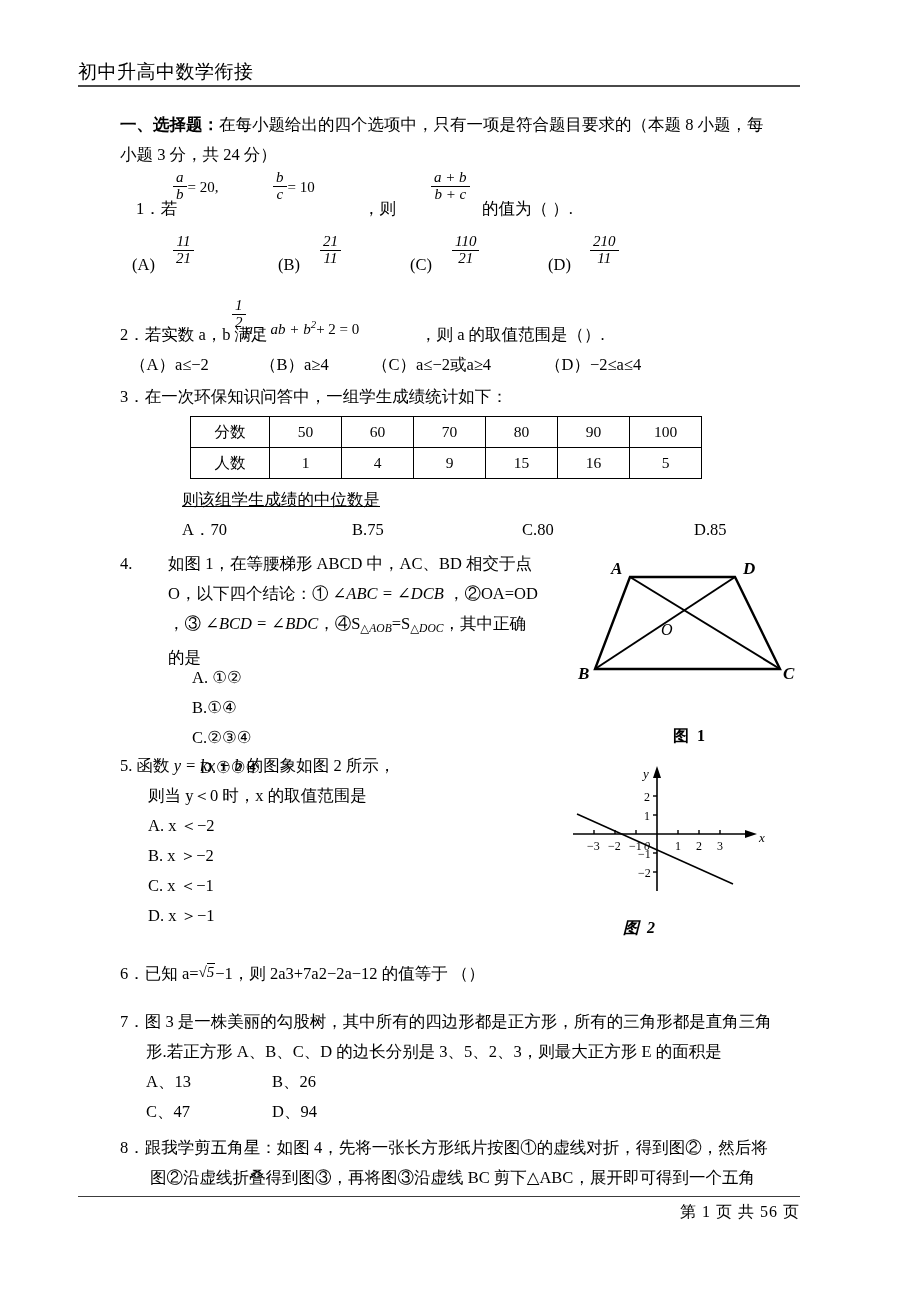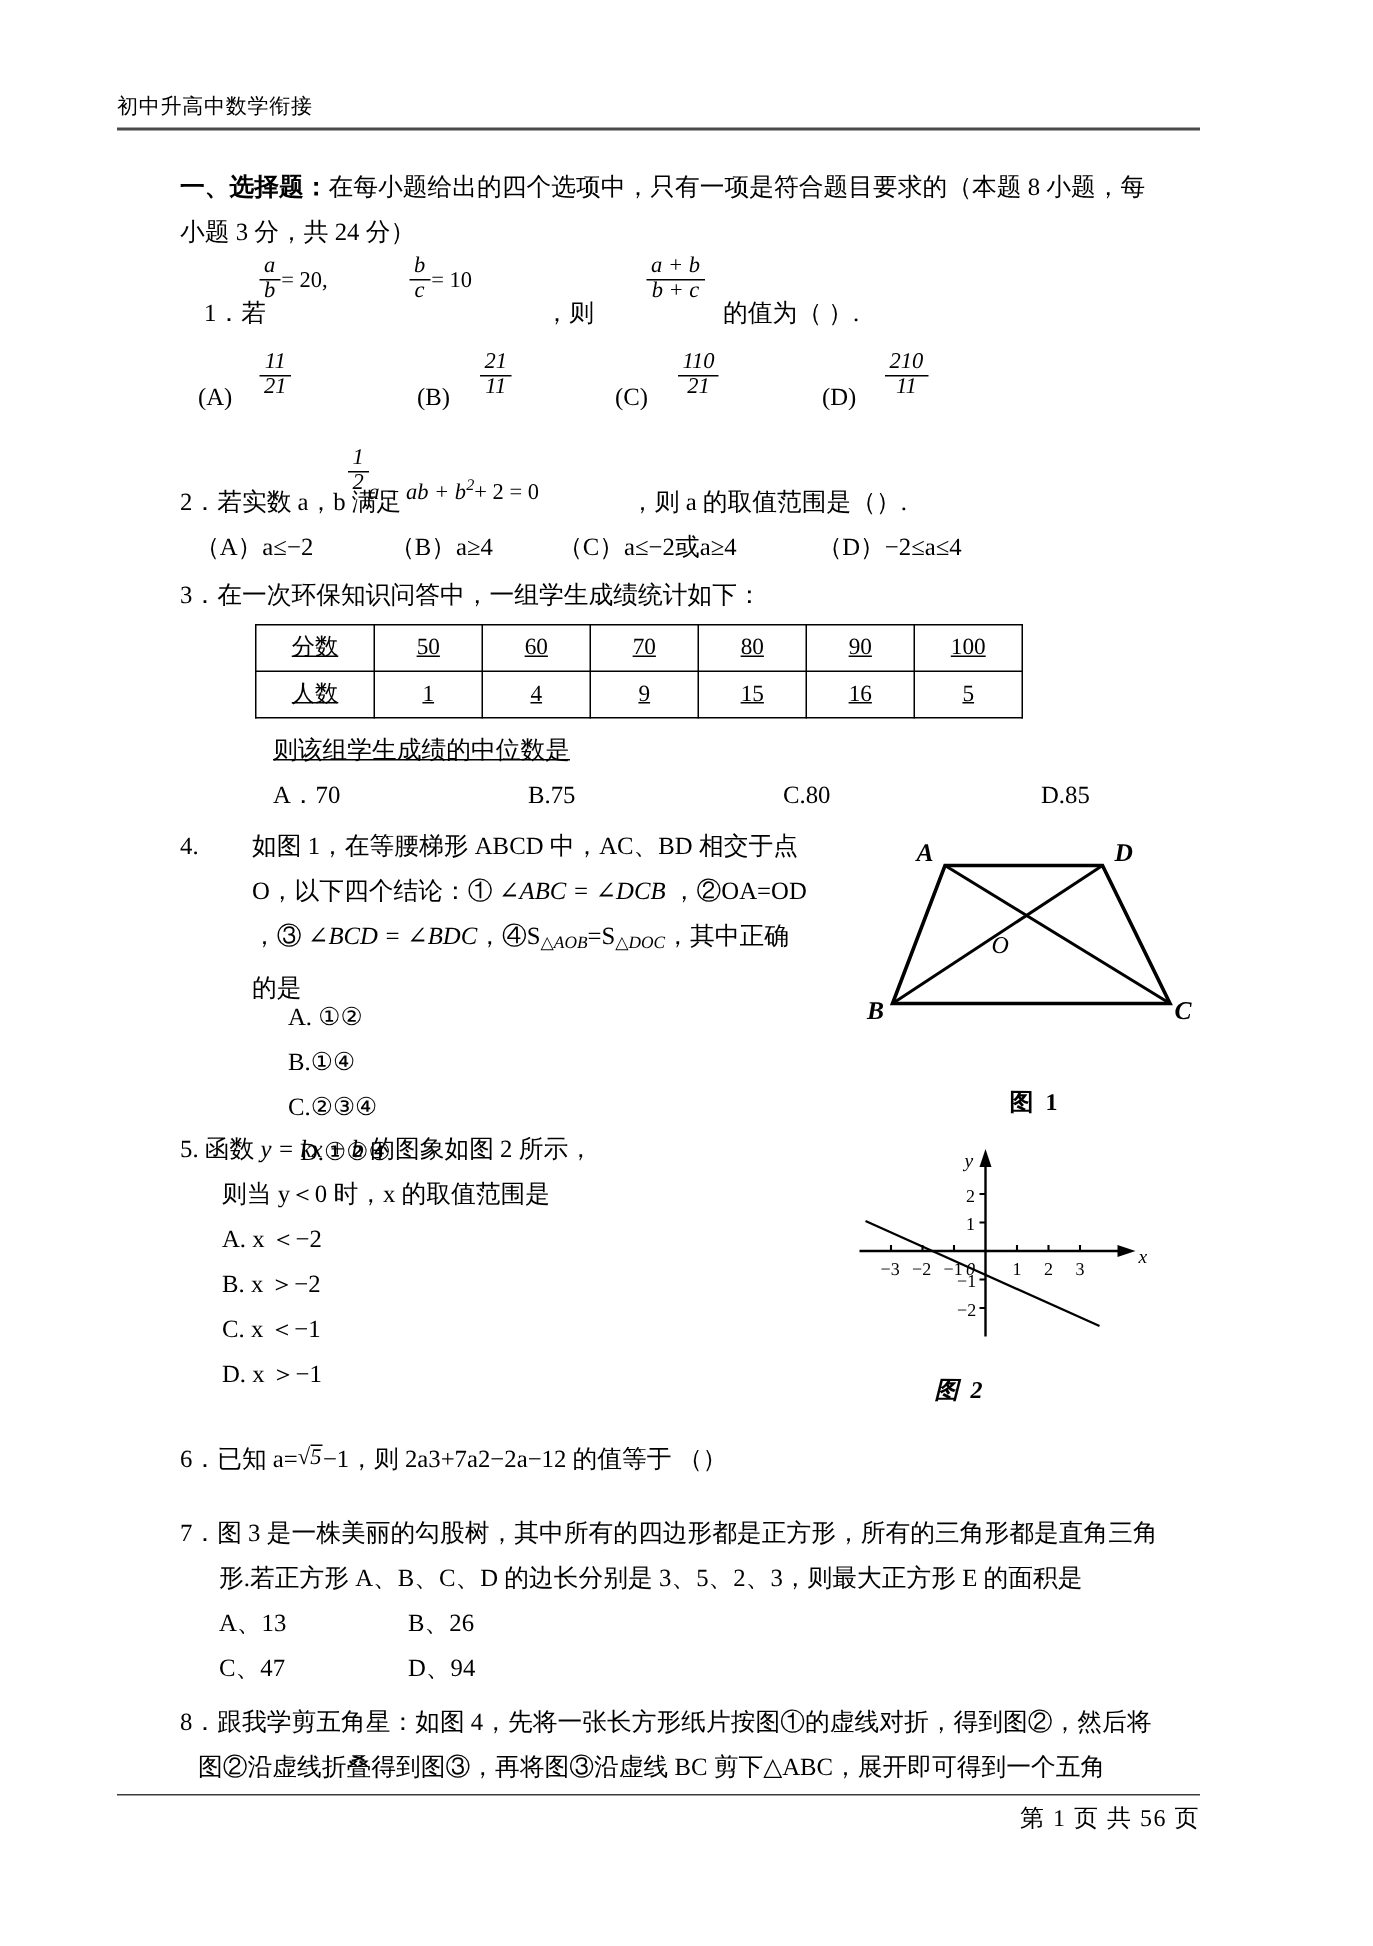--- a/index.html
+++ b/index.html
@@ -23,21 +23,21 @@
   }
 
   
   .header {
     position: absolute;
     left: 78px;
     top: 62px;
     width: 722px;
   }
   .header-text {
-    font-size: 14px;
+    font-size: 19px;
     line-height: 20px;
     letter-spacing: 0.5px;
   }
   .header-rule {
     margin-top: 3px;
     border-bottom: 2px solid #4a4a4a;
     width: 722px;
   }
 
   
@@ -115,23 +115,22 @@
   .q2-lead { position: absolute; left: 0; top: 22px; }
   .q2-eq { position: absolute; left: 112px; top: 0px; font-size: 15px; }
   .q2-tail { position: absolute; left: 300px; top: 22px; }
   .q2-opts { position: relative; height: 26px; }
   .q2-opts .opt { position: absolute; top: 0; white-space: nowrap; }
 
   
   .q3 { margin-top: 6px; }
   table.stat {
     border-collapse: collapse;
-    margin-left: 50px;
+    margin-left: 70px;
     margin-top: 4px;
-    text-decoration: underline;
   }
   table.stat td {
     border: 1px solid #000;
     width: 71px;
     height: 30px;
     text-align: center;
     font-size: 15.5px;
     padding: 0;
   }
   table.stat td.lbl { width: 78px; }
@@ -159,21 +158,21 @@
   .sqrt-wrap { display: inline-block; position: relative; vertical-align: 0.15em; font-size: 15px; }
   .sqrt-wrap .rad { font-size: 15px; }
   .sqrt-wrap .rnd { border-top: 1px solid #000; padding: 0 1px 0 0; font-style: italic; }
 
   .q7 { margin-top: 16px; }
   .q7 .l2 { margin-left: 26px; }
   .q7-opts { position: relative; height: 30px; margin-left: 26px; }
   .q7-opts .opt { position: absolute; top: 0; }
 
   .q8 { margin-top: 6px; }
-  .q8 .l2 { margin-left: 12px; }
+  .q8 .l2 { margin-left: 30px; }
 </style>
 </head>
 <body>
 
 <div class="page">
 
   <div class="header">
     <div class="header-text">初中升高中数学衔接</div>
     <div class="header-rule"></div>
   </div>

